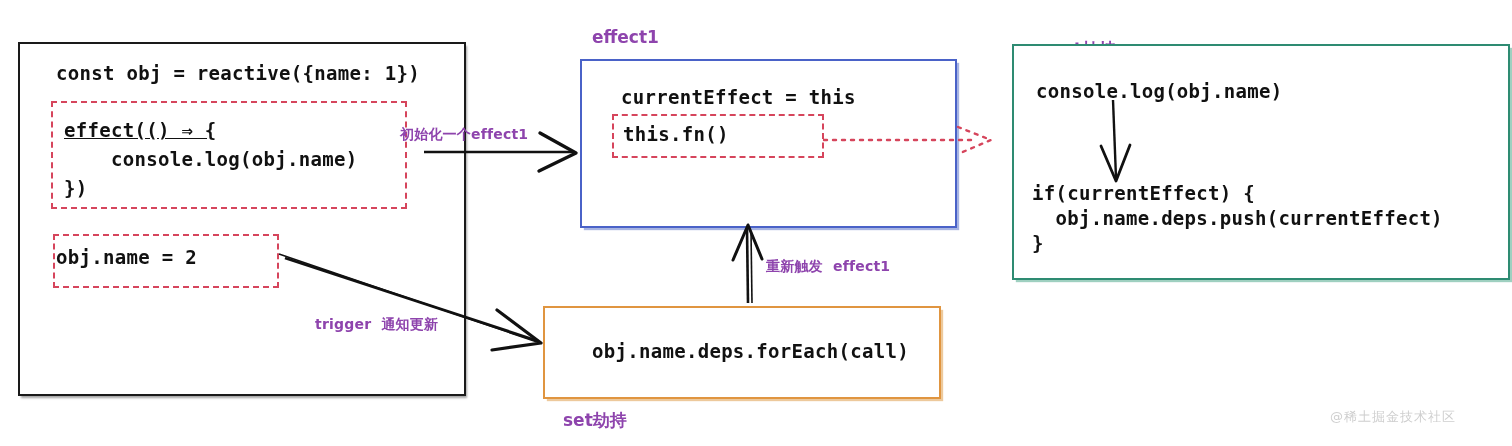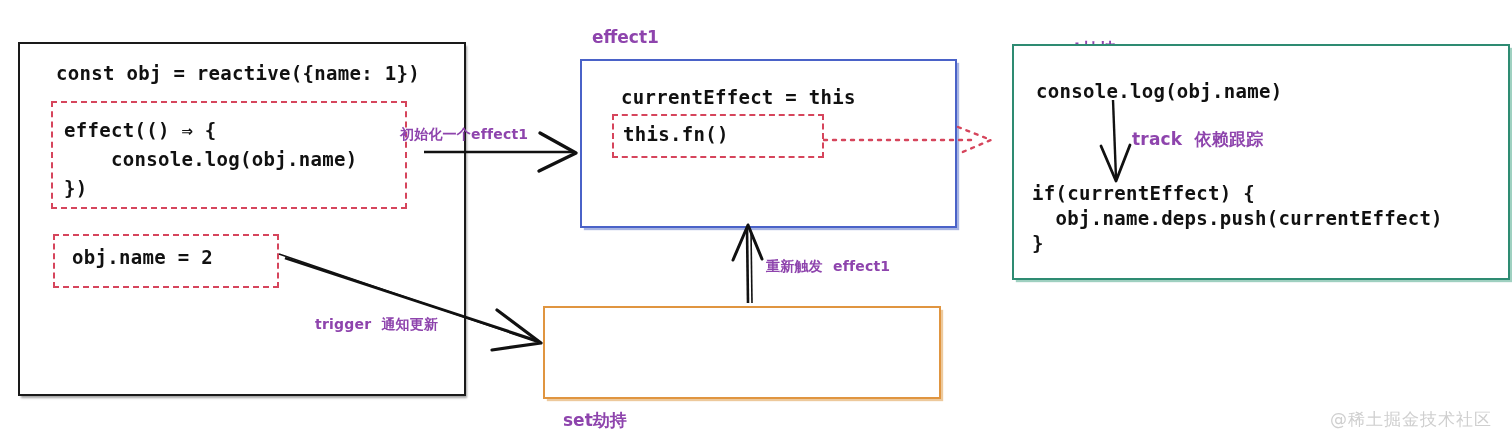--- a/index.html
+++ b/index.html
@@ -78,68 +78,68 @@
   svg.overlay {
     position: absolute;
     left: 0; top: 0;
     width: 1512px;
     height: 446px;
     pointer-events: none;
   }
   .watermark {
     position: absolute;
     font-family: "DejaVu Sans", sans-serif;
-    font-size: 17px;
+    font-size: 13px;
     color: #cfcfcf;
     white-space: pre;
     letter-spacing: 1px;
   }
 </style>
 </head>
 <body>
 
 <div id="canvas">
 
   <div class="black-box" style="left:18px; top:42px; width:444px; height:350px;">
   </div>
 
   <div class="code abs" style="left:56px; top:62px;text-align:center;">const obj = reactive({name: 1})</div>
 
   <div class="red-dash" style="left:51px; top:101px; width:352px; height:104px;"></div>
-  <div class="code abs" style="left:64px; top:116px; line-height:29px;">effect(() ⇒ {</div>
+  <div class="code abs" style="left:64px; top:116px; line-height:29px;text-decoration:underline;">effect(() ⇒ {</div>
   <div class="code abs" style="left:64px; top:145px; line-height:29px;">    console.log(obj.name)</div>
   <div class="code abs" style="left:64px; top:174px; line-height:29px;">})</div>
 
   <div class="red-dash" style="left:53px; top:234px; width:222px; height:50px;"></div>
-  <div class="code abs" style="left:72px; top:246px;text-align:right;">obj.name = 2</div>
+  <div class="code abs" style="left:56px; top:246px;text-align:right;">obj.name = 2</div>
 
   <div class="box-label abs" style="left:592px; top:27px;">effect1</div>
 
   <div class="blue-box" style="left:580px; top:59px; width:373px; height:165px;"></div>
 
   <div class="code abs" style="left:621px; top:86px;text-align:right;">currentEffect = this</div>
 
   <div class="red-dash" style="left:612px; top:114px; width:208px; height:40px;"></div>
   <div class="code abs" style="left:623px; top:123px;">this.fn()</div>
 
 
   <div class="box-label abs" style="left:1050px; top:13px;margin-top:25px;">get劫持</div>
 
   <div class="green-box" style="left:1012px; top:44px; width:494px; height:232px;"></div>
 
   <div class="code abs" style="left:1036px; top:80px;">console.log(obj.name)</div>
 
-  <div class="anno abs anno-big" style="left:1132px; top:128px;">track  依赖跟踪</div>
 
   <div class="code abs" style="left:1032px; top:207px;">  obj.name.deps.push(currentEffect)</div>
   <div class="code abs" style="left:1032px; top:182px;">if(currentEffect) {</div>
   <div class="code abs" style="left:1032px; top:232px;">}</div>
 
 
   <div class="orange-box" style="left:543px; top:306px; width:394px; height:89px;"></div>
+  <div class="code abs" style="left:592px; top:340px;">obj.name.deps.forEach(call)</div>
   <div class="box-label abs" style="left:563px; top:409px;">set劫持</div>
 
   <div class="anno abs" style="left:400px; top:126px;">初始化一个effect1</div>
 
   <div class="anno abs" style="left:315px; top:316px;">trigger  通知更新</div>
 
   <div class="anno abs" style="left:766px; top:258px;">重新触发  effect1</div>
 
   <svg class="overlay" viewBox="0 0 1512 446">
 

